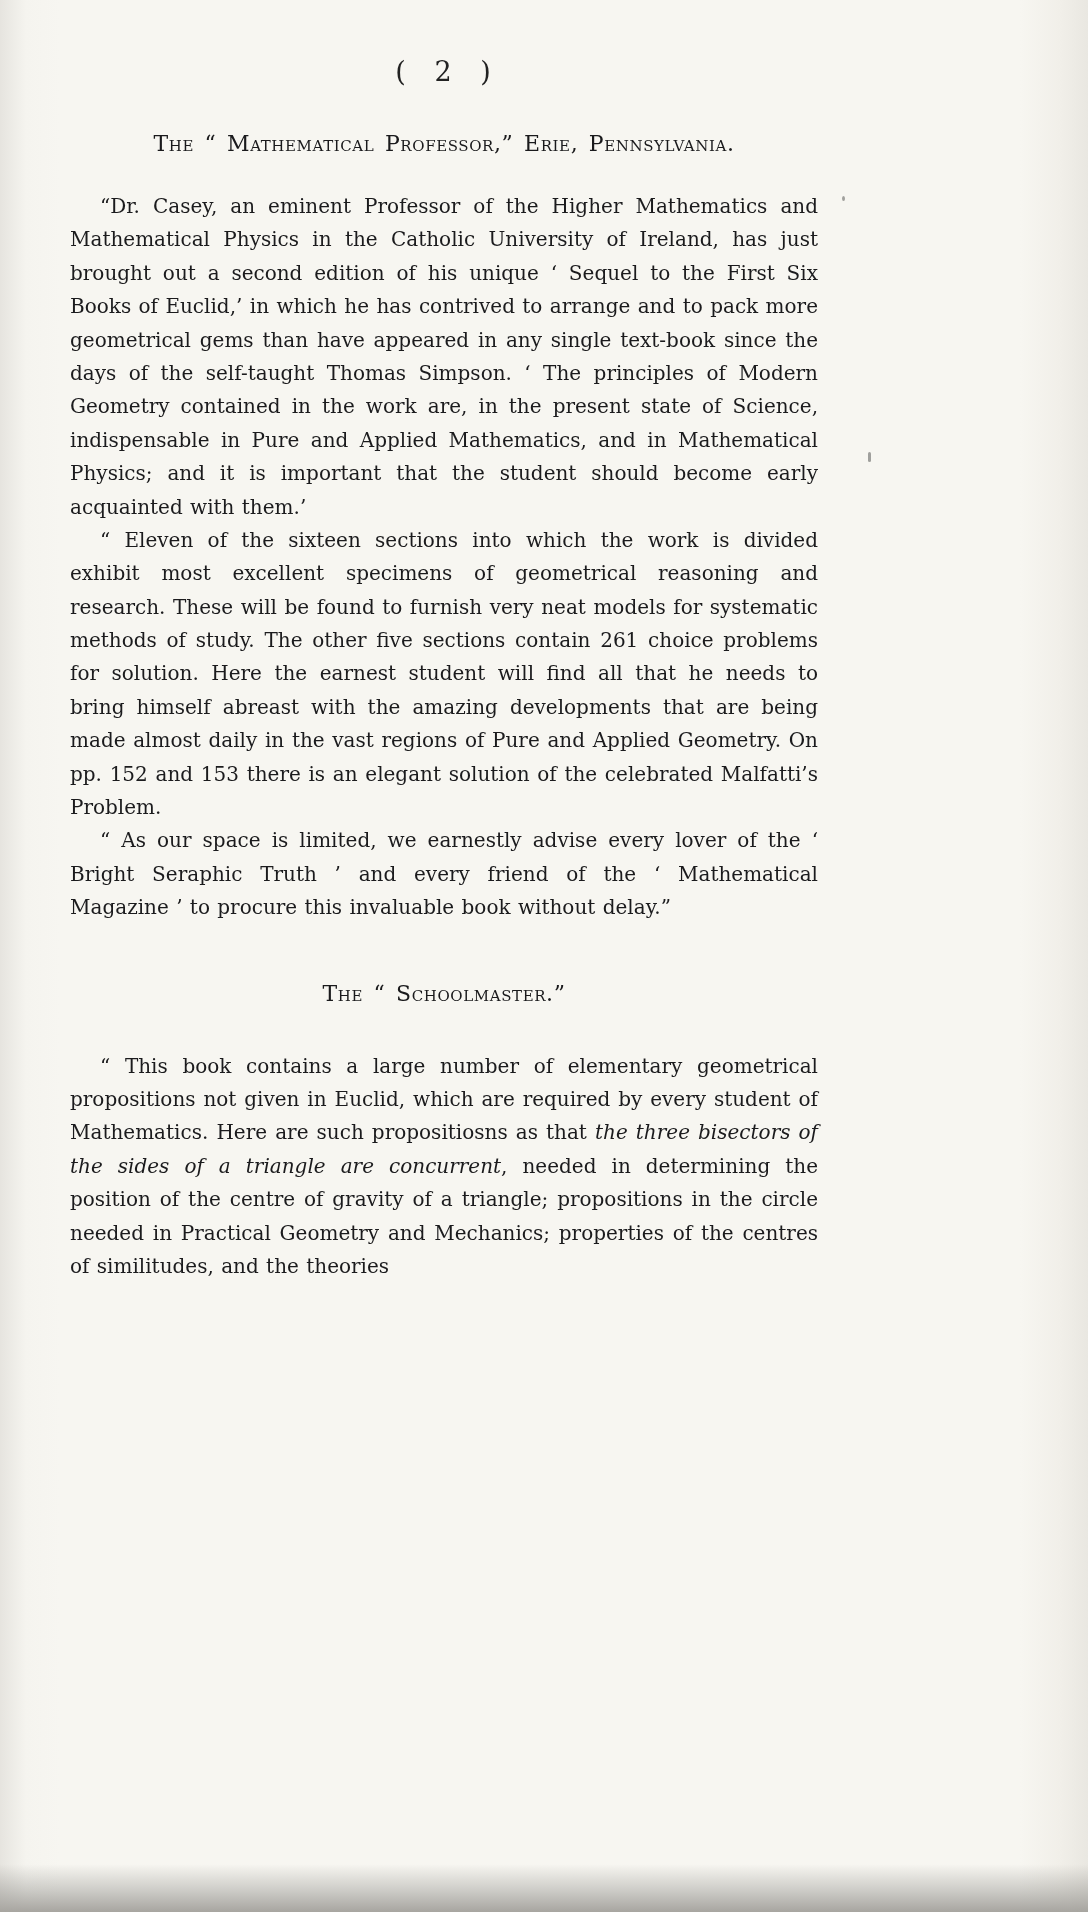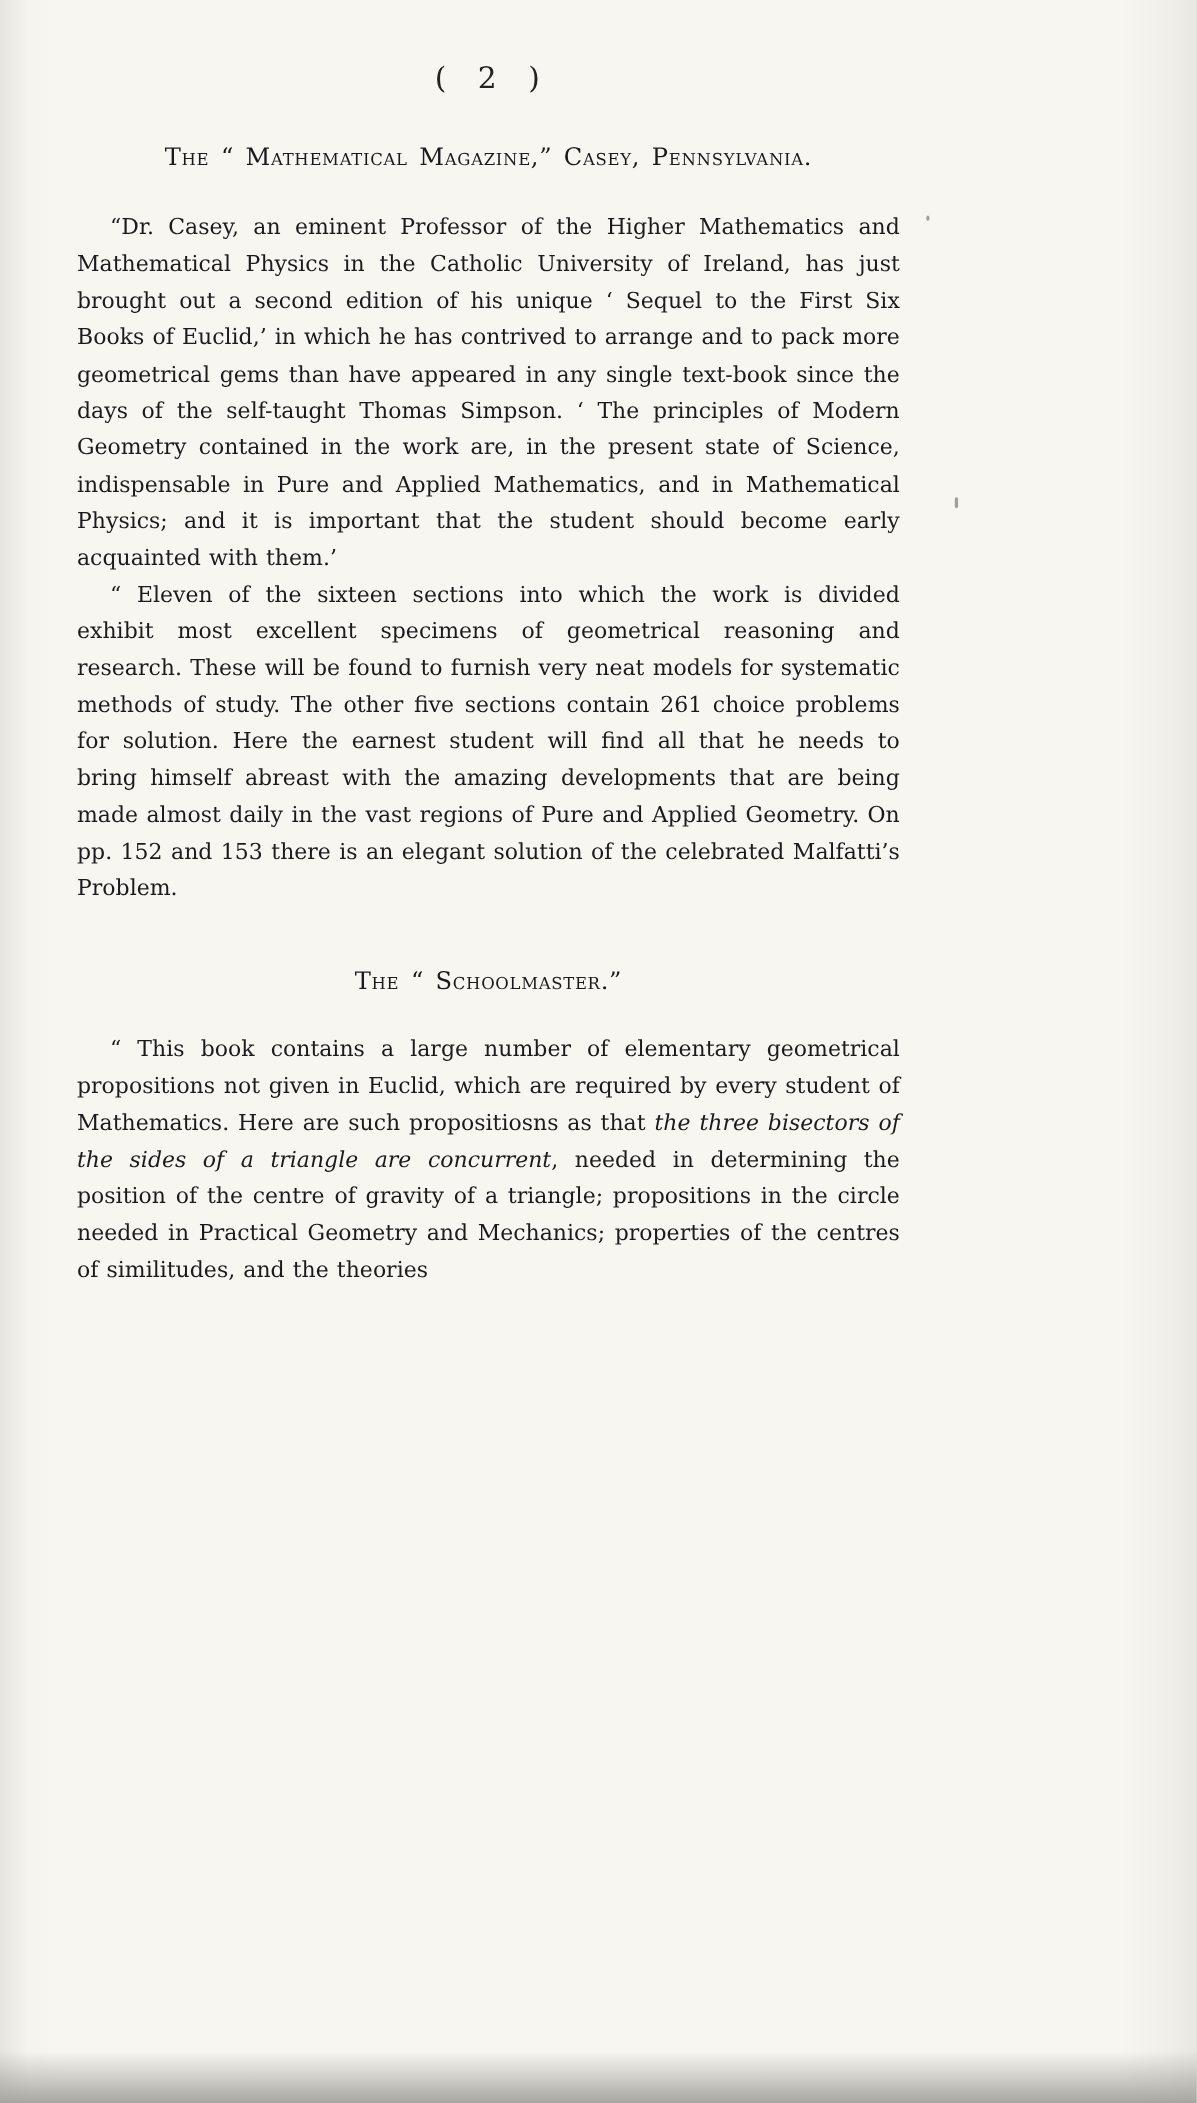--- a/index.html
+++ b/index.html
@@ -56,21 +56,21 @@
     text-align: center;
     font-variant: small-caps;
     font-weight: normal;
     font-size: 22px;
     letter-spacing: 0.6px;
     word-spacing: 3px;
     color: #1a1a1c;
   }
   .heading-2 {
     margin-top: 56px;
-    margin-bottom: 32px;
+    margin-bottom: 44px;
   }
   .para {
     margin: 0;
     font-size: 20px;
     line-height: 1.67;
     text-align: justify;
     text-indent: 30px;
     word-spacing: 1px;
     color: #1b1b1d;
   }
@@ -78,26 +78,27 @@
 </style>
 </head>
 <body>
 
 <div class="page">
 
   <main class="content">
 
     <div class="folio">( 2 )</div>
 
-    <h1 class="heading">The “ Mathematical Magazine,” Casey, Pennsylvania.</h1>
+    <h1 class="heading">The “ Mathematical Professor,” Erie, Pennsylvania.</h1>
 
     <p class="para">“Dr. Casey, an eminent Professor of the Higher Mathematics and Mathematical Physics in the Catholic University of Ireland, has just brought out a second edition of his unique ‘ Sequel to the First Six Books of Euclid,’ in which he has contrived to arrange and to pack more geometrical gems than have appeared in any single text-book since the days of the self-taught Thomas Simpson. ‘ The principles of Modern Geometry contained in the work are, in the present state of Science, indispensable in Pure and Applied Mathematics, and in Mathematical Physics; and it is important that the student should become early acquainted with them.’</p>
 
     <p class="para">“ Eleven of the sixteen sections into which the work is divided exhibit most excellent specimens of geometrical reasoning and research. These will be found to furnish very neat models for systematic methods of study. The other five sections contain 261 choice problems for solution. Here the earnest student will find all that he needs to bring himself abreast with the amazing developments that are being made almost daily in the vast regions of Pure and Applied Geometry. On pp. 152 and 153 there is an elegant solution of the celebrated Malfatti’s Problem.</p>
 
+    <p class="para">“ As our space is limited, we earnestly advise every lover of the ‘ Bright Seraphic Truth ’ and every friend of the ‘ Mathematical Magazine ’ to procure this invaluable book without delay.”</p>
 
     <h2 class="heading heading-2">The “ Schoolmaster.”</h2>
 
     <p class="para"><span>“ This book contains a large number of elementary geometrical propositions not given in Euclid, which are required by every student of Mathematics. Here are such propositiosns as that </span><em>the three bisectors of the sides of a triangle are concurrent</em><span>, needed in determining the position of the centre of gravity of a triangle; propositions in the circle needed in Practical Geometry and Mechanics; properties of the centres of similitudes, and the theories</span></p>
 
   </main>
 
   <div class="scan-speck speck-1"></div>
   <div class="scan-speck speck-2"></div>
   <div class="scan-edge-bottom"></div>

